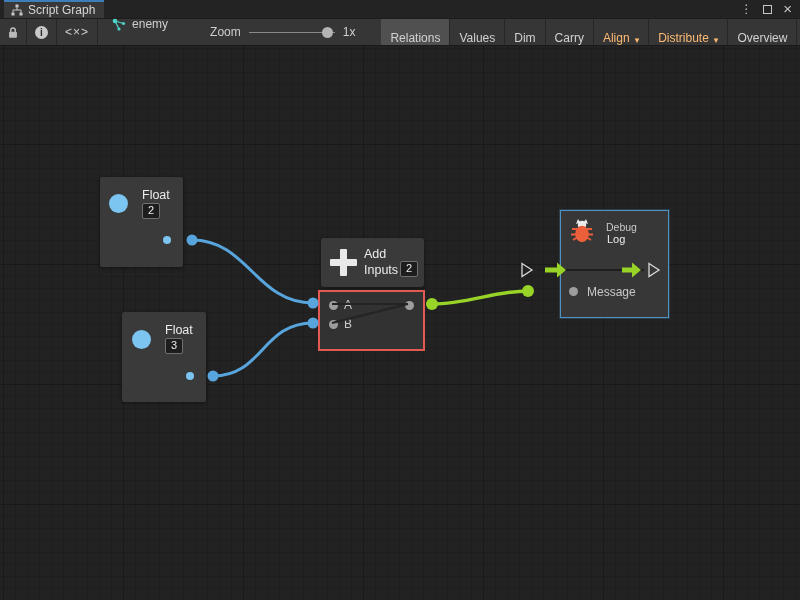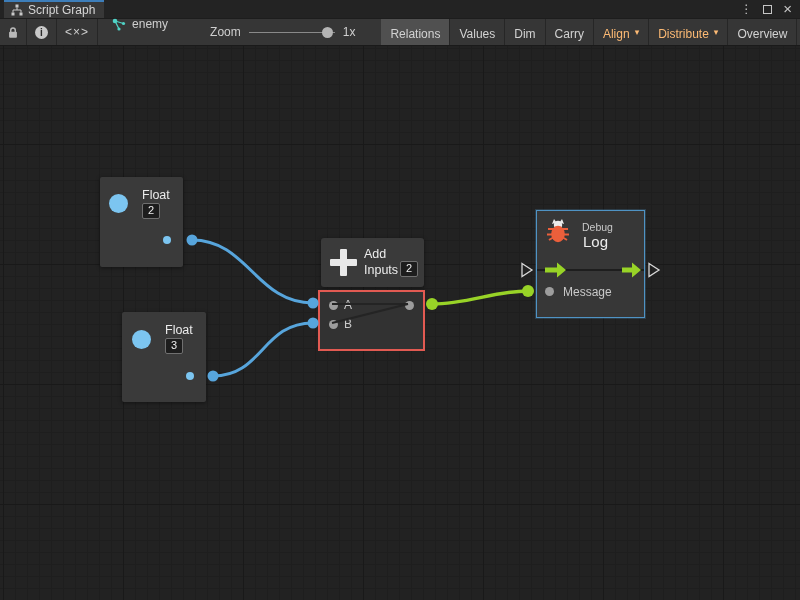--- a/index.html
+++ b/index.html
@@ -14,22 +14,22 @@
          display:flex; align-items:center; gap:5px; color:#d6d6d6; font-size:12px; }
   .win-controls { position:absolute; right:8px; top:0; height:18px; display:flex; align-items:center; gap:11px; color:#c6c6c6; }
   .win-controls .dots { font-size:12px; line-height:1; }
   .win-controls .maxbox { width:9px; height:9px; border:1.5px solid #c6c6c6; }
   .win-controls .closex { font-size:15px; line-height:1; margin-top:-2px; }
 
   
   .toolbar { height:28px; background:#363636; border-top:1px solid #1d1d1d; border-bottom:1px solid #1a1a1a;
              display:flex; align-items:stretch; font-size:12px; color:#cfcfcf; }
   .tcell { display:flex; align-items:center; justify-content:center; border-right:1px solid #262626; padding:0 8px; }
-  .tbtn  { display:flex; align-items:flex-start; justify-content:center; border-right:1px solid #262626;
-           padding:8px 9px; white-space:nowrap; color:#d2d2d2; }
+  .tbtn  { display:flex; align-items:flex-end; justify-content:center; border-right:1px solid #262626;
+           padding:0 9px; white-space:nowrap; color:#d2d2d2; }
   .tbtn.active { background:#505050; }
   .tbtn.disabled { color:#fdba74; }
   .caret { font-size:9px; margin-left:5px; }
   .lockcell { width:27px; } .infocell { width:31px; }
   .codecell { width:86px; color:#cfcfcf; letter-spacing:1px; }
   .graphname { display:flex; align-items:center; gap:6px; padding:0 10px 16px 14px; }
   .zoomgrp { display:flex; align-items:center; gap:8px; padding:0 10px 0 32px;justify-content:center; }
   .slider { position:relative; width:86px; height:12px; }
   .slider .track { position:absolute; left:0; right:0; top:5.5px; height:1.5px; background:#8a8a8a; }
   .slider .handle { position:absolute; right:2px; top:0.5px; width:11px; height:11px; border-radius:50%; background:#b4b4b4; }
@@ -61,21 +61,21 @@
 
   .addheader { position:absolute; left:321px; top:192px; width:103px; height:49px;
                background:#3a3a3a; border-radius:3px; box-shadow:0 1px 4px rgba(0,0,0,.45); }
   .plus { position:absolute; left:9px; top:11px; width:27px; height:27px; }
   .plus::before, .plus::after { content:""; position:absolute; background:#e9e9e9; border-radius:1px; }
   .plus::before { left:0; top:10px; width:27px; height:7px; }
   .plus::after  { left:10px; top:0; width:7px; height:27px; }
   .addbody { position:absolute; left:318px; top:244px; width:107px; height:61px;
              background:#323232; border:2px solid #e25a52; }
 
-  .debugnode { position:absolute; left:536px; top:164px; width:109px; height:108px;
+  .debugnode { position:absolute; left:560px; top:164px; width:109px; height:108px;
                background:#373737; border:1px solid #4f93c4; box-shadow:0 0 0 1px rgba(79,147,196,.25); }
 
   .overlay { position:absolute; left:0; top:0; width:800px; height:554px; pointer-events:none; }
   .overlay .hit { pointer-events:auto; }
 </style>
 </head>
 <body>
 
 <div id="app">
 
@@ -192,21 +192,21 @@
         <circle cx="13" cy="8" r="4.2" fill="#ececec"></circle>
         <g stroke="#eb5f3b" stroke-width="2">
           <line x1="3" y1="12" x2="23" y2="12"></line>
           <line x1="2" y1="17.5" x2="24" y2="17.5"></line>
           <line x1="4" y1="23" x2="9" y2="20"></line>
           <line x1="22" y1="23" x2="17" y2="20"></line>
         </g>
         <ellipse cx="13" cy="17" rx="6.8" ry="8.2" fill="#eb5f3b"></ellipse>
       </svg>
       <span class="portlabel" style="left:45px; top:10px; font-size:10.5px;">Debug</span>
-      <span class="nodetitle" style="left:46px; top:22px; font-size:15px;">Log</span>
+      <span class="nodetitle" style="left:46px; top:22px; font-size:11px;">Log</span>
       <span class="portdot gray" style="left:8px; top:76px;"></span>
       <span class="portlabel" style="left:26px; top:74px;">Message</span>
     </div>
 
     <svg class="overlay" viewBox="0 0 800 554">
 
       <line x1="332" y1="258" x2="408" y2="258" stroke="#242424" stroke-width="2"></line>
       <line x1="332" y1="277" x2="408" y2="258" stroke="#242424" stroke-width="2"></line>
 
       <line x1="537" y1="224" x2="644" y2="224" stroke="#1e1e1e" stroke-width="2"></line>

